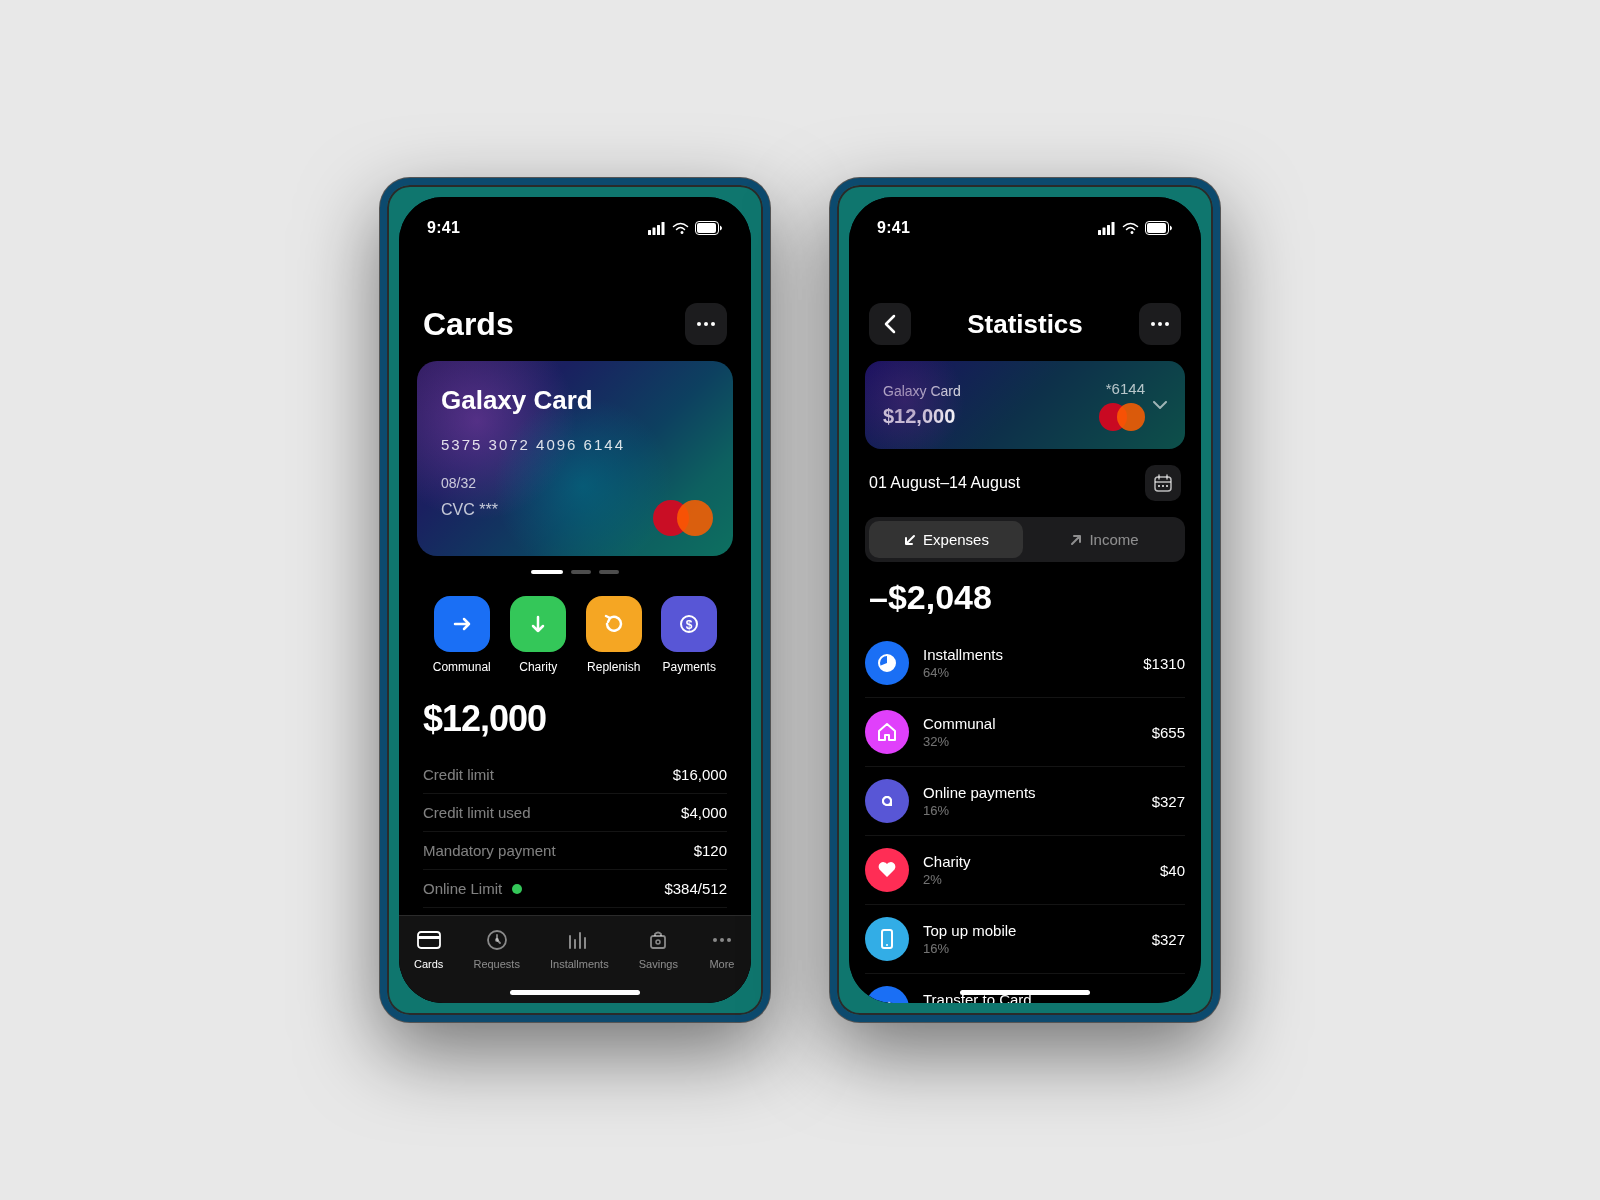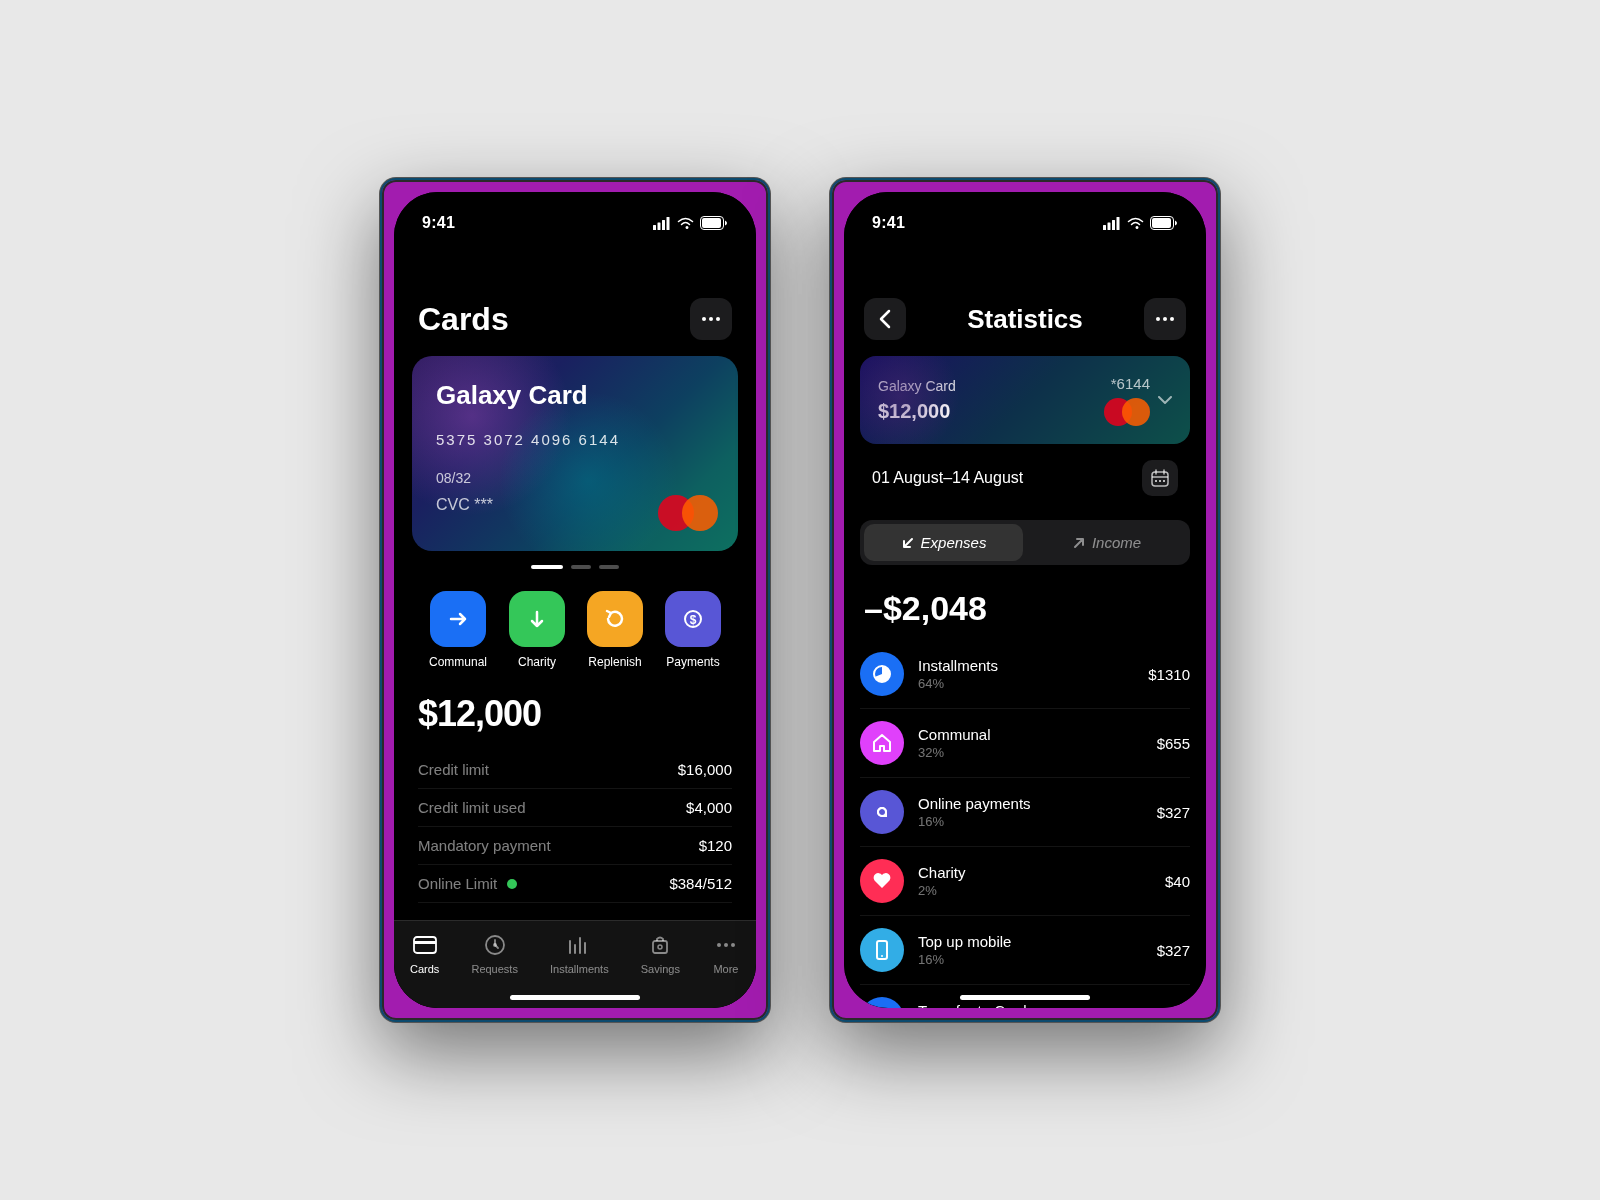--- a/index.html
+++ b/index.html
@@ -16,23 +16,23 @@
 
     .phone-wrapper {
       position: relative;
       width: 390px;
       height: 844px;
     }
 
     .phone-frame {
       position: absolute;
       inset: 0;
-      background: #a21caf;
-      border-radius: 16px;
-      border: 2px solid #0c4a6e;
+      background: #0f766e;
+      border-radius: 30px;
+      border: 7px solid #0c4a6e;
       box-shadow:
         0 0 0 1px #555,
         inset 0 0 0 2px #2a2a2a,
         0 30px 80px rgba(0,0,0,0.5);
       overflow: hidden;
     }
 
     .phone-screen {
       position: absolute;
       top: 12px;
@@ -426,46 +426,45 @@
     .stats-mc {
       display: flex;
       margin-top: 6px;
     }
 
     
     .date-range {
       display: flex;
       align-items: center;
       justify-content: space-between;
-      padding: 16px 28px;
+      padding: 16px 20px;
     }
     .date-range-text {
       font-size: 16px;
       color: #fff;
     }
     .calendar-btn {
       width: 36px;
       height: 36px;
       background: #1c1c1e;
       border-radius: 10px;
       display: flex;
       align-items: center;
       justify-content: center;
       cursor: pointer;
     }
 
     
     .stats-tabs {
       display: flex;
-      margin: 8px 16px;
+      margin: 0 16px;
       background: #1c1c1e;
       border-radius: 12px;
       padding: 4px;
       gap: 4px;
-      font-style: italic;
     }
     .stats-tab {
       flex: 1;
       padding: 10px;
       border-radius: 10px;
       text-align: center;
       font-size: 15px;
       font-weight: 500;
       cursor: pointer;
       display: flex;

